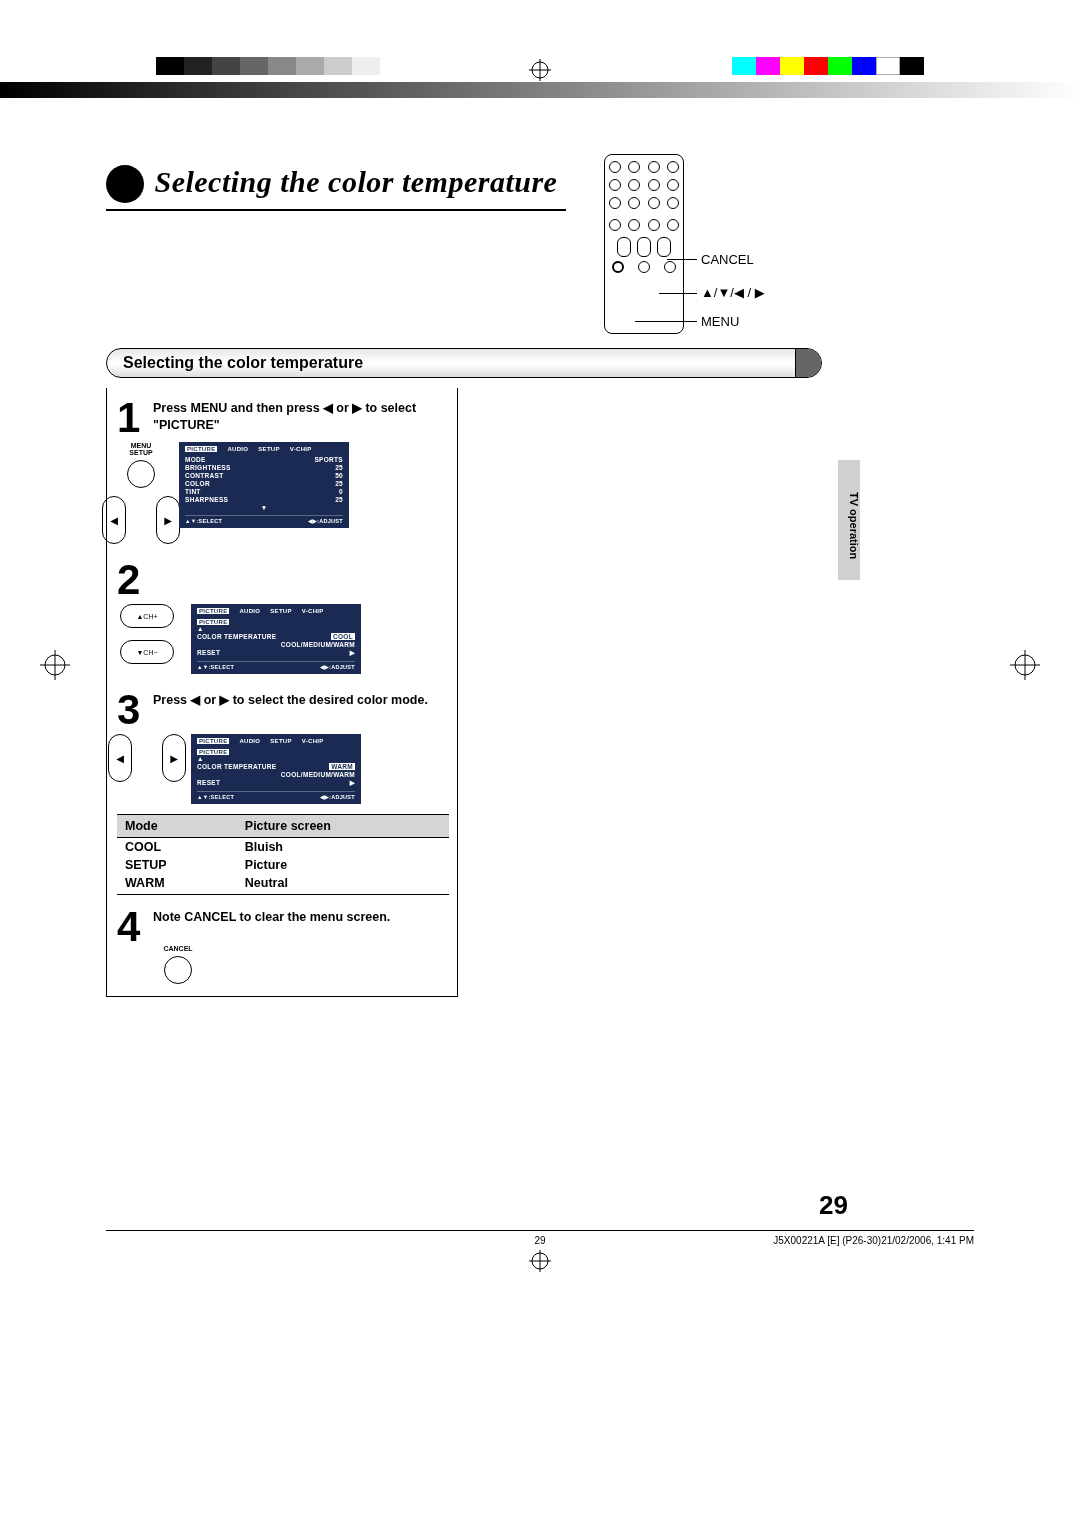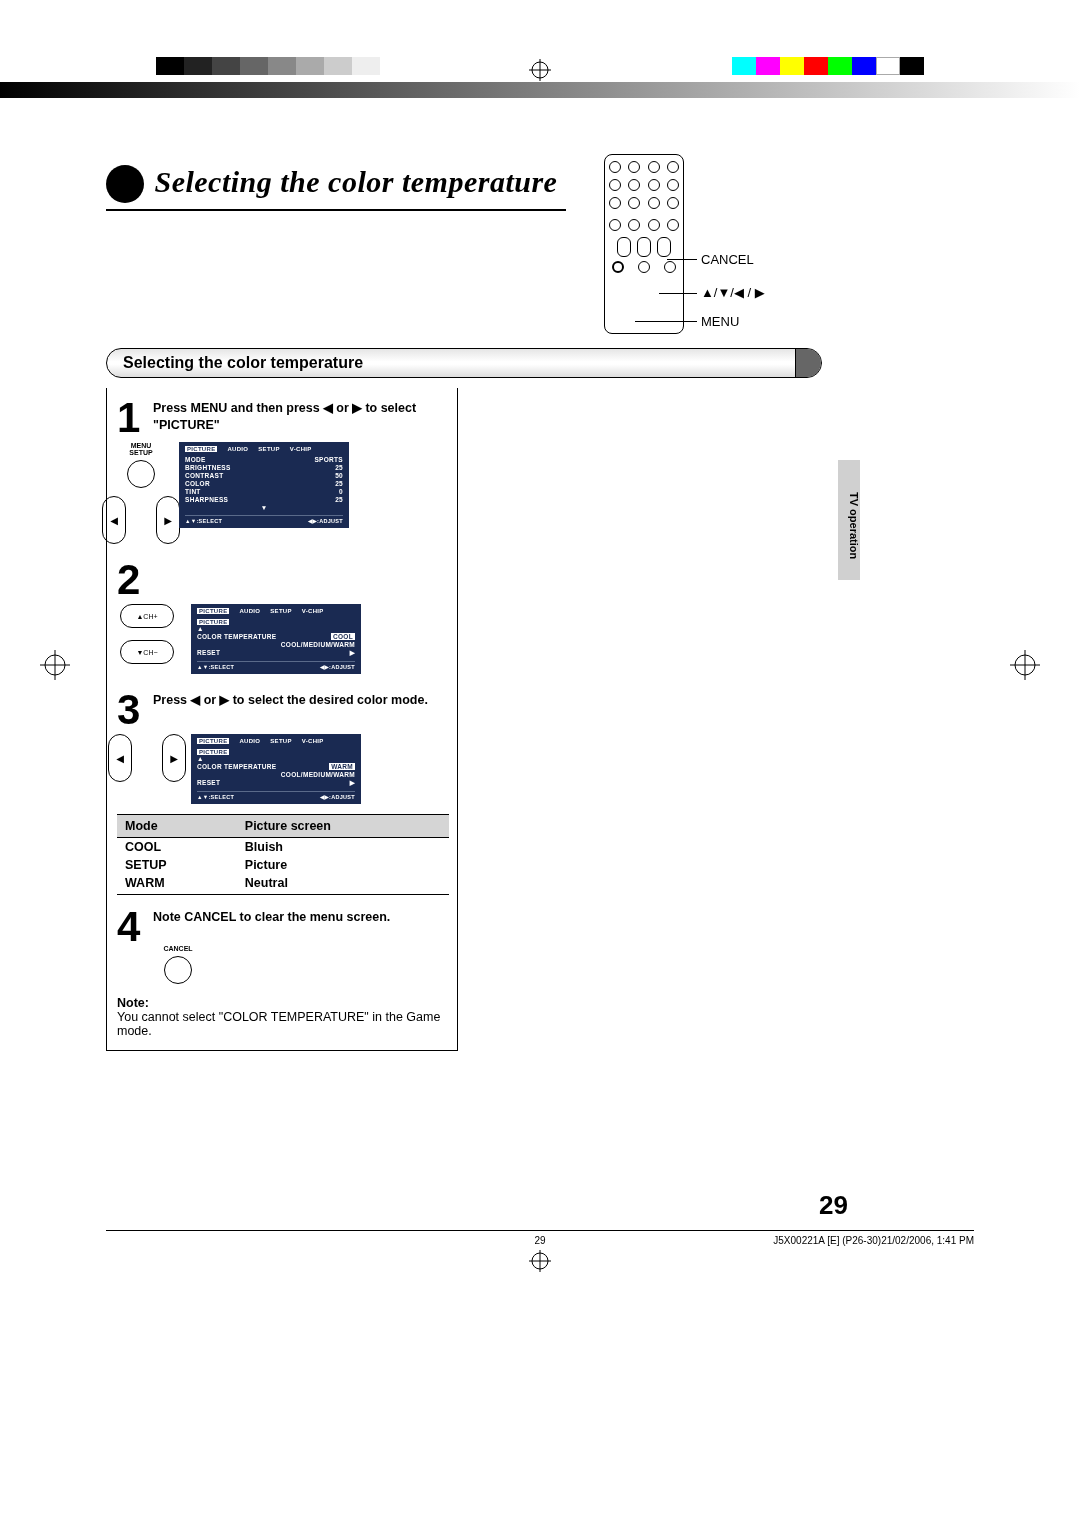--- a/index.html
+++ b/index.html
@@ -365,24 +365,20 @@
     <div style="margin-top:14px">
       <div class="step-num">4</div>
       <div class="step-text">Note CANCEL to clear the menu screen.</div>
       <div class="step-clear"></div>
       <div class="btn-stack" style="width:50px; margin-left:36px">
         <div class="tiny-lbl">CANCEL</div>
         <div class="remote-btn-circle"></div>
       </div>
     </div>
 
-    <div class="note">
-      <b>Note:</b><br>
-      <span>You cannot select "COLOR TEMPERATURE" in the Game mode.</span>
-    </div>
   </div>
 
   <div class="side-tab">TV operation</div>
 
   <div class="pgnum">29</div>
 
   <div class="footer">
     <span>J5X00221A [E] (P26-30)</span>
     <span class="mid">29</span>
     <span>21/02/2006, 1:41 PM</span>

